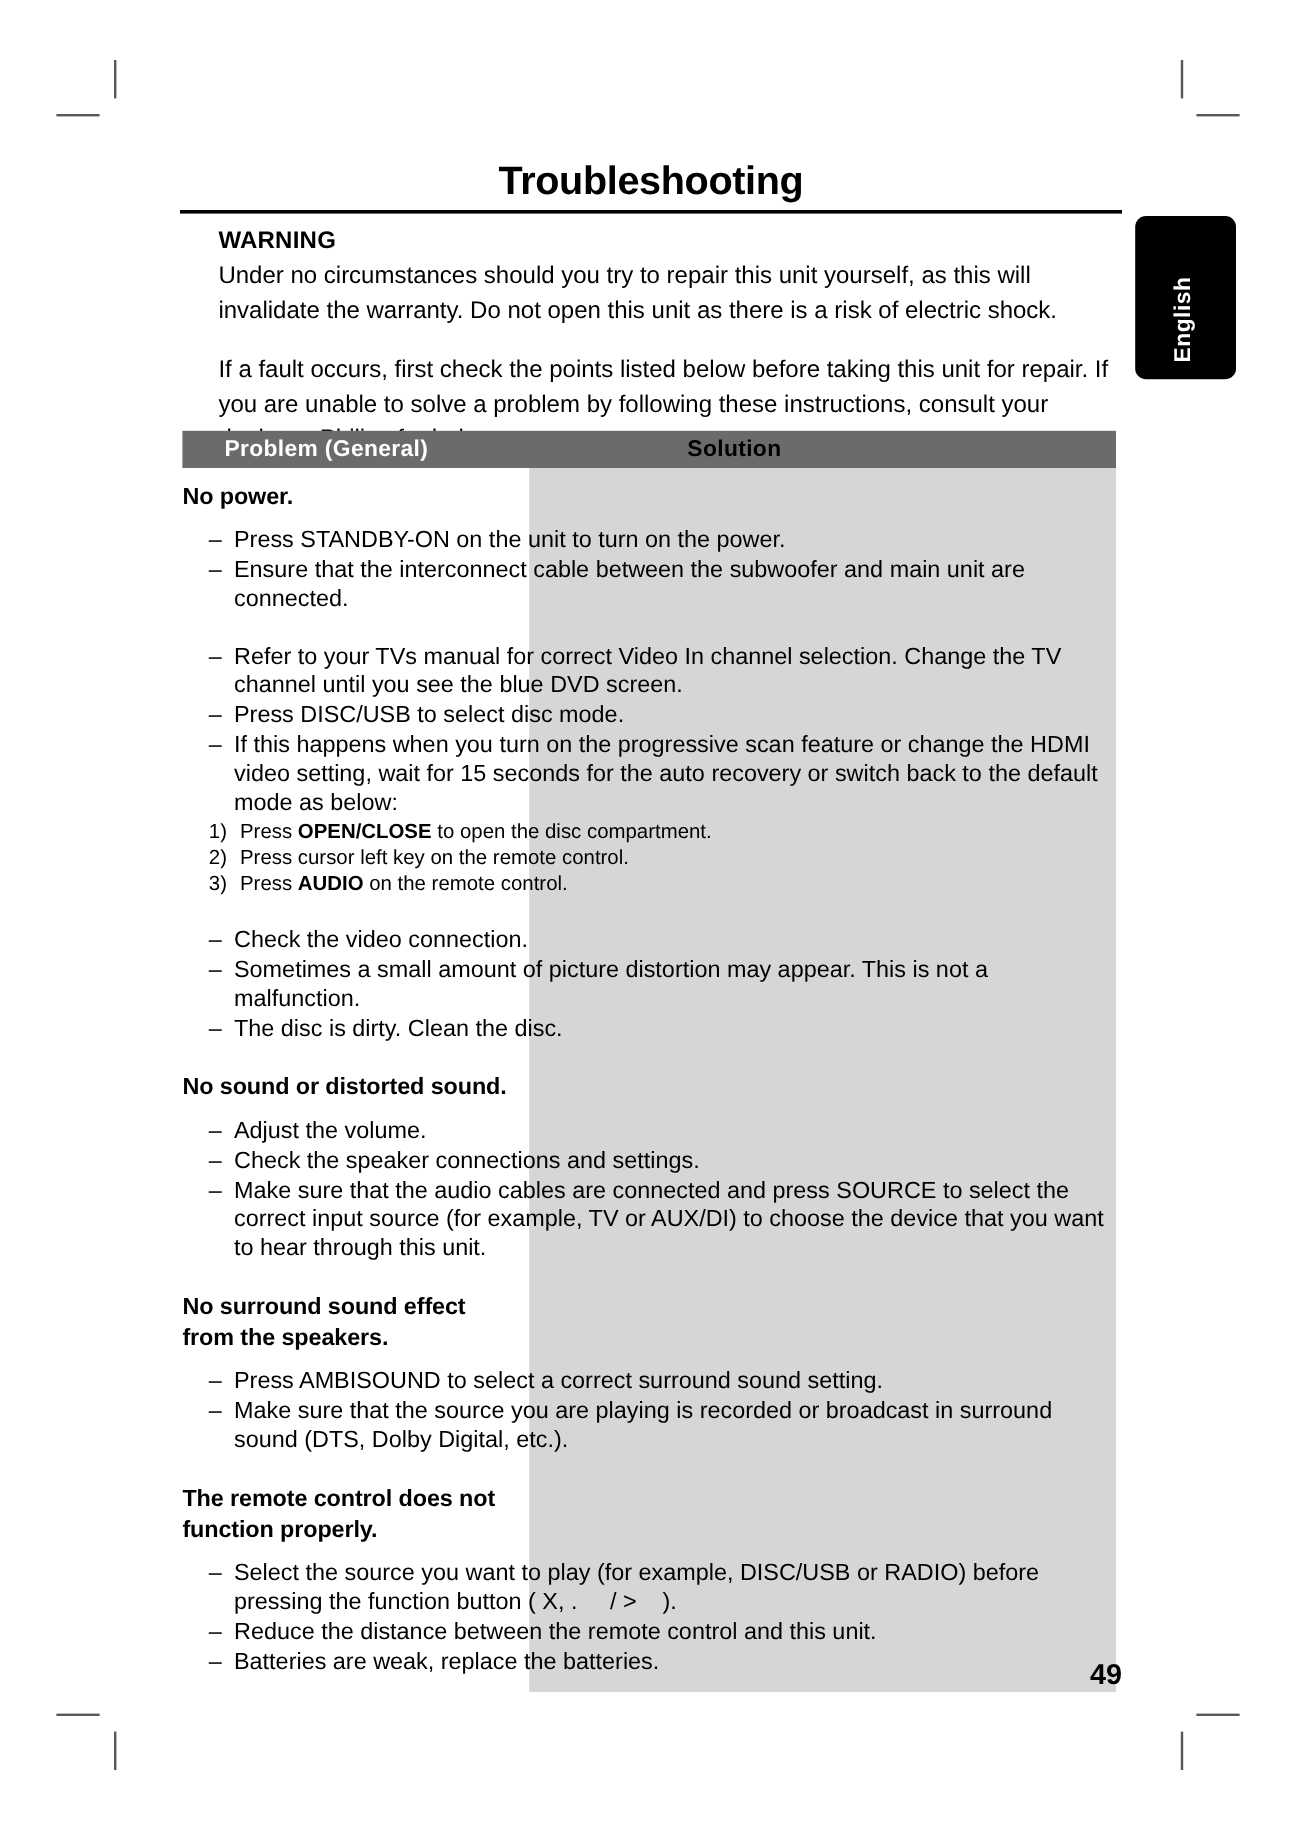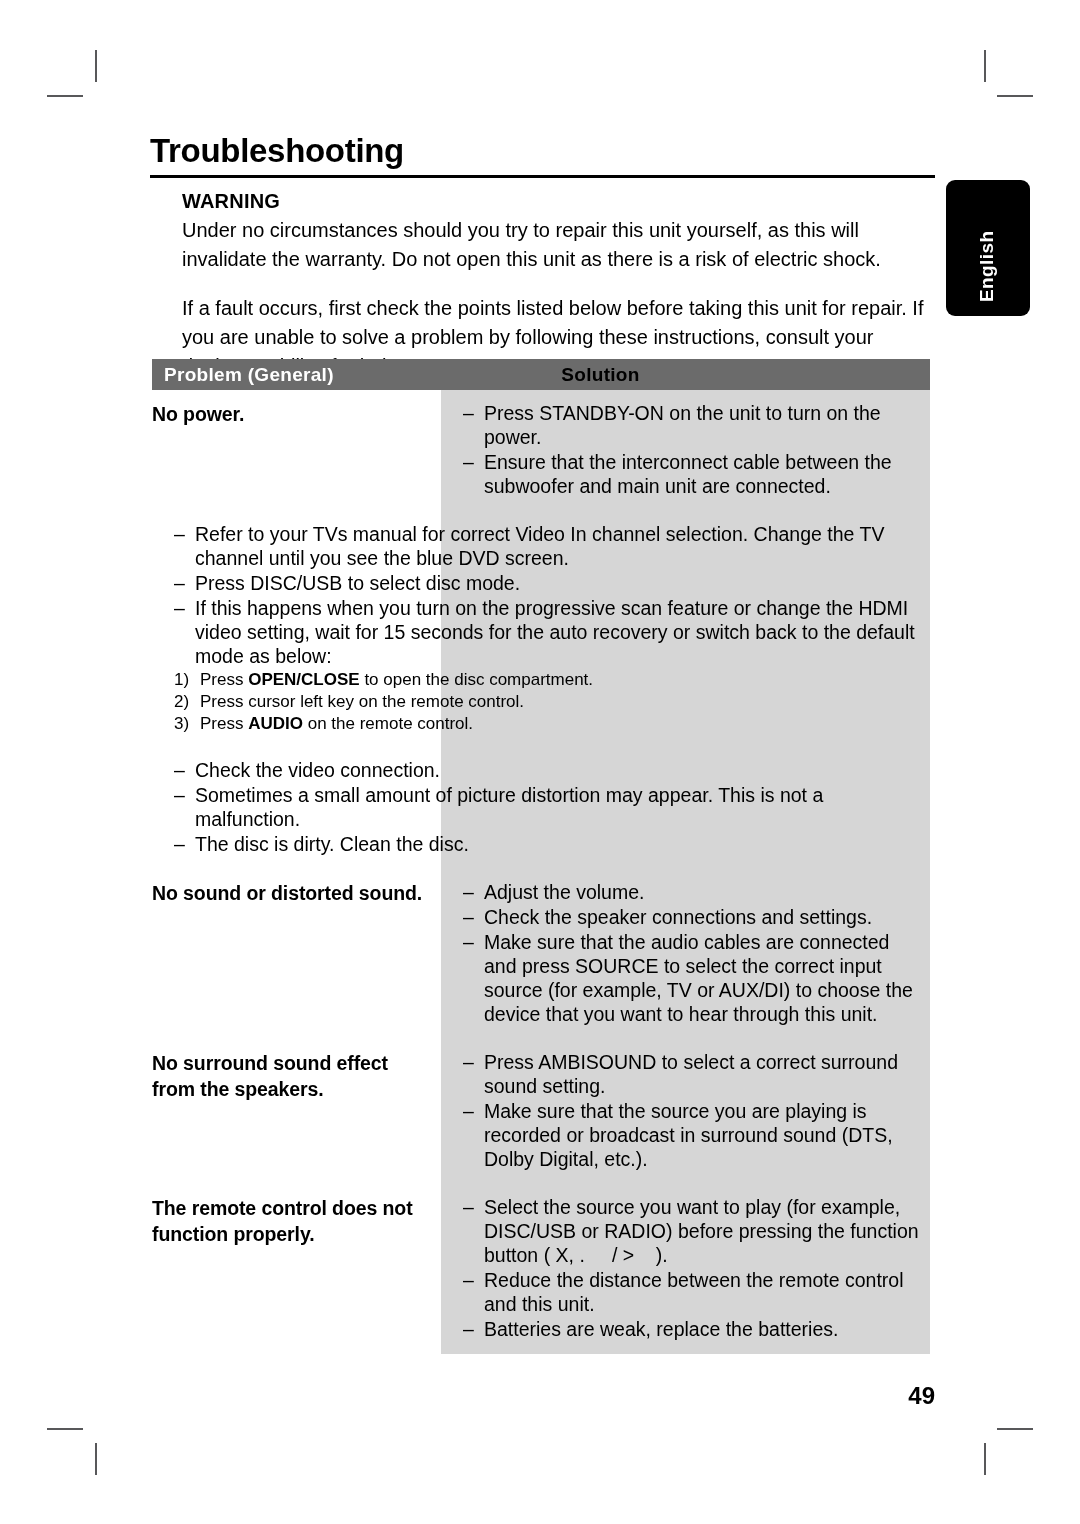--- a/index.html
+++ b/index.html
@@ -26,21 +26,21 @@
   .cm-bl-h { left: 47px;  top: 1428px; width: 36px; height: 2px; }
   .cm-br-v { left: 984px; top: 1443px; width: 2px;  height: 32px; }
   .cm-br-h { left: 997px; top: 1428px; width: 36px; height: 2px; }
 
   
   .page-title {
     position: absolute;
     left: 150px;
     top: 131px;
     width: 785px;
-    text-align: left;
+    text-align: center;
     font-size: 33px;
     font-weight: bold;
     letter-spacing: -0.3px;
     line-height: 40px;
   }
   .title-rule {
     position: absolute;
     left: 150px;
     top: 175px;
     width: 785px;
@@ -106,20 +106,21 @@
     align-items: center;
   }
   .th-problem {
     width: 289px;
     padding-left: 12px;
     box-sizing: border-box;
     color: #ffffff;
     font-size: 19px;
     font-weight: bold;
     letter-spacing: 0.3px;
+    margin-left: 23px;
   }
   .th-solution {
     flex: 1;
     text-align: center;
     color: #000000;
     font-size: 19px;
     font-weight: bold;
     letter-spacing: 0.3px;
     padding-right: 170px;
     box-sizing: border-box;
@@ -132,20 +133,21 @@
     top: 0;
     width: 489px;
     bottom: 0;
     background: #d6d6d6;
   }
 
   .row {
     display: flex;
     position: relative;
     z-index: 2;
+    flex-direction: column;
   }
   .cell-problem {
     width: 289px;
     box-sizing: border-box;
     padding: 11px 14px 0 0;
     font-size: 19.5px;
     font-weight: bold;
     line-height: 26px;
     letter-spacing: -0.1px;
   }

